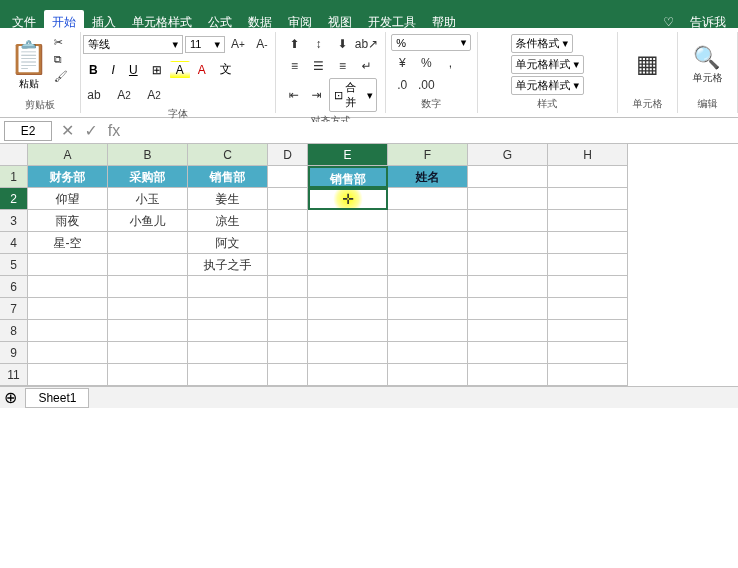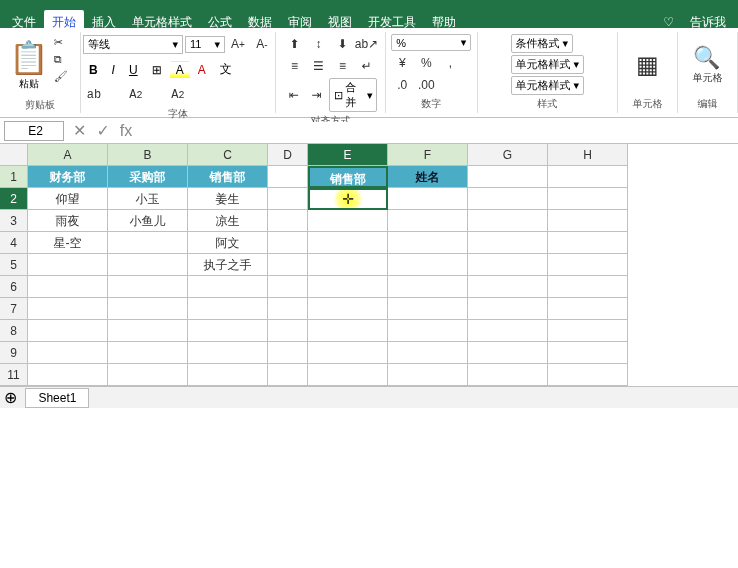--- a/index.html
+++ b/index.html
@@ -82,21 +82,21 @@
       border-radius: 3px;
     }
     .paste-icon { font-size: 32px; }
     .paste-label { font-size: 10px; }
     .clipboard-right { display: flex; flex-direction: column; justify-content: flex-start; }
 
     
     .font-group { min-width: 180px; }
     .font-row1 { display: flex; align-items: center; gap: 2px; margin-bottom: 3px; }
     .font-row2 { display: flex; align-items: center; gap: 2px; margin-bottom: 3px; }
-    .font-row3 { display: flex; align-items: center; gap: 20px; font-family: Liberation Mono, monospace; }
+    .font-row3 { display: flex; align-items: center; gap: 8px; }
     .font-combo {
       border: 1px solid #bbb;
       padding: 1px 4px;
       font-size: 11px;
       width: 100px;
       display: flex;
       align-items: center;
       justify-content: space-between;
       cursor: pointer;
       background: #fff;
@@ -124,25 +124,25 @@
     
     .formula-bar {
       display: flex;
       align-items: center;
       height: 26px;
       border-bottom: 1px solid #c0c0c0;
       background: #fff;
       padding: 0 4px;
     }
     .cell-ref {
-      width: 60px;
+      width: 48px;
       border: 1px solid #aaa;
-      padding: 2px 20px;
+      padding: 2px 4px;
       font-size: 12px;
-      text-align: right;
+      text-align: center;
     }
     .formula-btns {
       display: flex;
       align-items: center;
       padding: 0 4px;
       color: #555;
       font-size: 14px;
     }
     .formula-btn {
       padding: 0 5px;
@@ -278,21 +278,21 @@
       padding: 0 4px;
     }
 
     
     .align-group { min-width: 80px; }
     .number-group { min-width: 80px; }
     .styles-group { min-width: 140px; }
     .cells-group { min-width: 60px; }
     .editing-group { min-width: 60px; }
 
-    .group-rows { display: flex; flex-direction: column; justify-content: center; gap: 2px; flex: 1; }
+    .group-rows { display: flex; flex-direction: column; justify-content: flex-start; gap: 2px; flex: 1; }
     .group-row { display: flex; align-items: center; gap: 2px; }
 
     .icon-btn {
       width: 22px; height: 20px;
       display: flex; align-items: center; justify-content: center;
       cursor: pointer; border-radius: 2px; font-size: 12px;
       color: #333;
     }
 
     .dropdown-btn {

